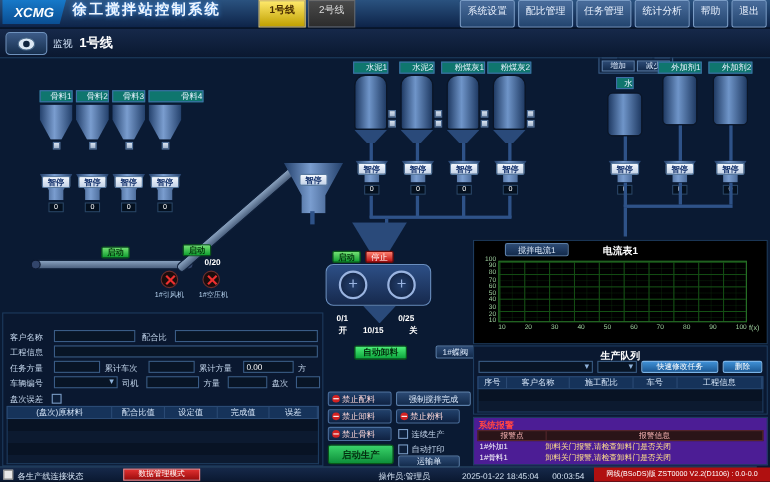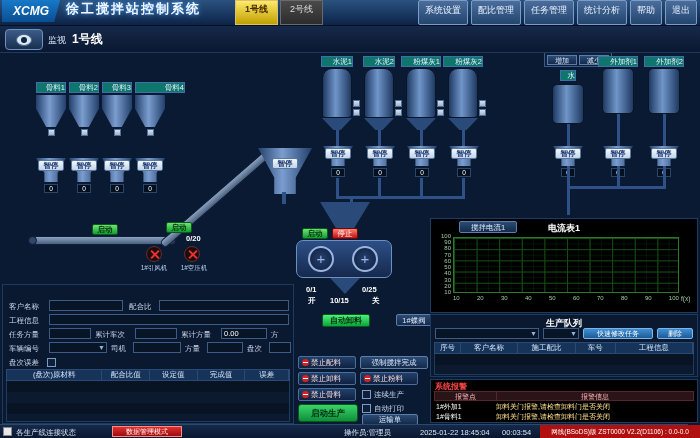--- a/index.html
+++ b/index.html
@@ -338,21 +338,21 @@
     <div class="thead" style="left:3px;top:27px;width:260px">
       <div style="width:26px">序号</div>
       <div style="width:58px">客户名称</div>
       <div style="width:58px">施工配比</div>
       <div style="width:40px">车号</div>
       <div style="width:78px">工程信息</div>
     </div>
     <div class="tbody" style="left:3px;top:39px;width:260px;height:21px"></div>
   </div>
 
-  <div class="panel" style="left:430px;top:379px;width:268px;height:44px;background:#000000">
+  <div class="panel" style="left:430px;top:379px;width:268px;height:44px;background:#4c1d95">
     <div class="abs" style="left:4px;top:1px;color:#ff4545;font-weight:bold;font-size:8px">系统报警</div>
     <div class="abs" style="left:3px;top:11px;width:260px;height:10px;display:flex;background:#2a1418;color:#ffb9b9;font-size:7px;line-height:9px;text-align:center;border:1px solid #55262c">
       <div style="width:62px;border-right:1px solid #55262c">报警点</div>
       <div style="flex:1">报警信息</div>
     </div>
     <div class="abs" style="left:3px;top:22px;width:260px;height:10px;display:flex;font-size:7px;line-height:9px">
       <div style="width:62px;color:#fff;padding-left:2px">1#外加1</div>
       <div style="flex:1;color:#ffe08a">卸料关门报警,请检查卸料门是否关闭</div>
     </div>
     <div class="abs" style="left:3px;top:32px;width:260px;height:10px;display:flex;font-size:7px;line-height:9px">

